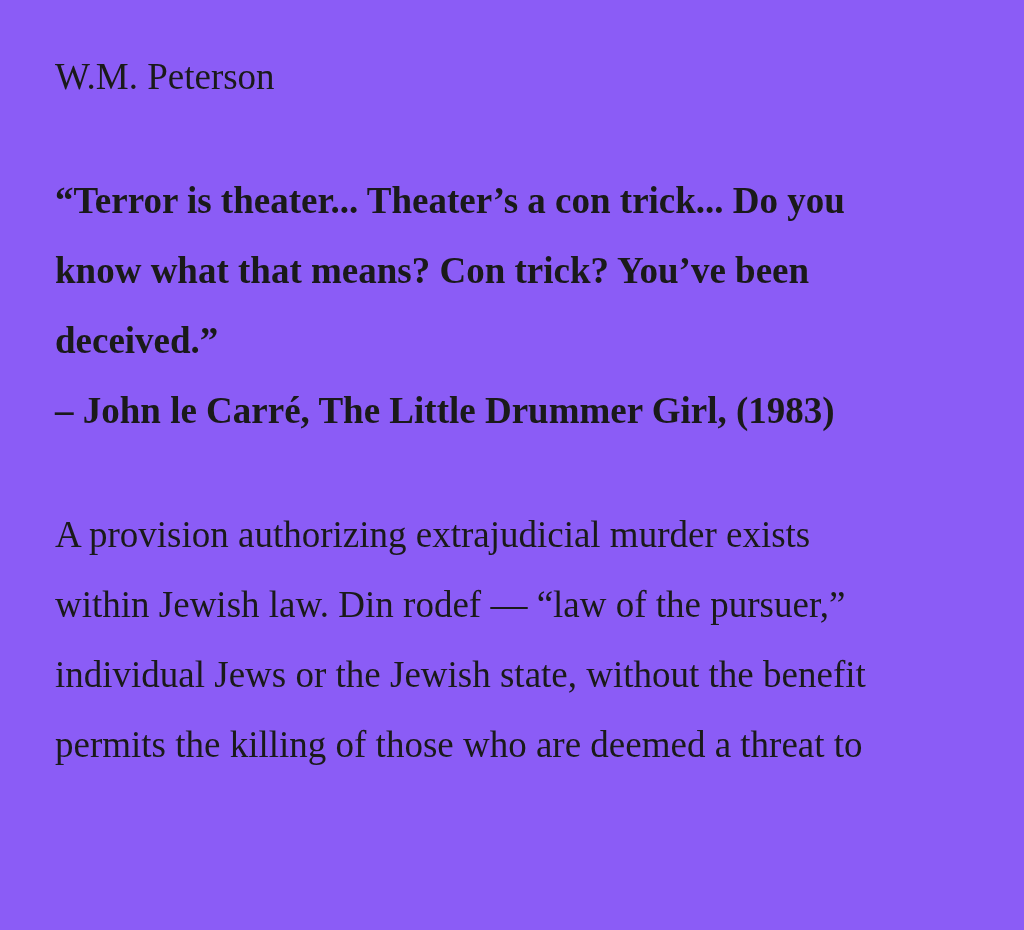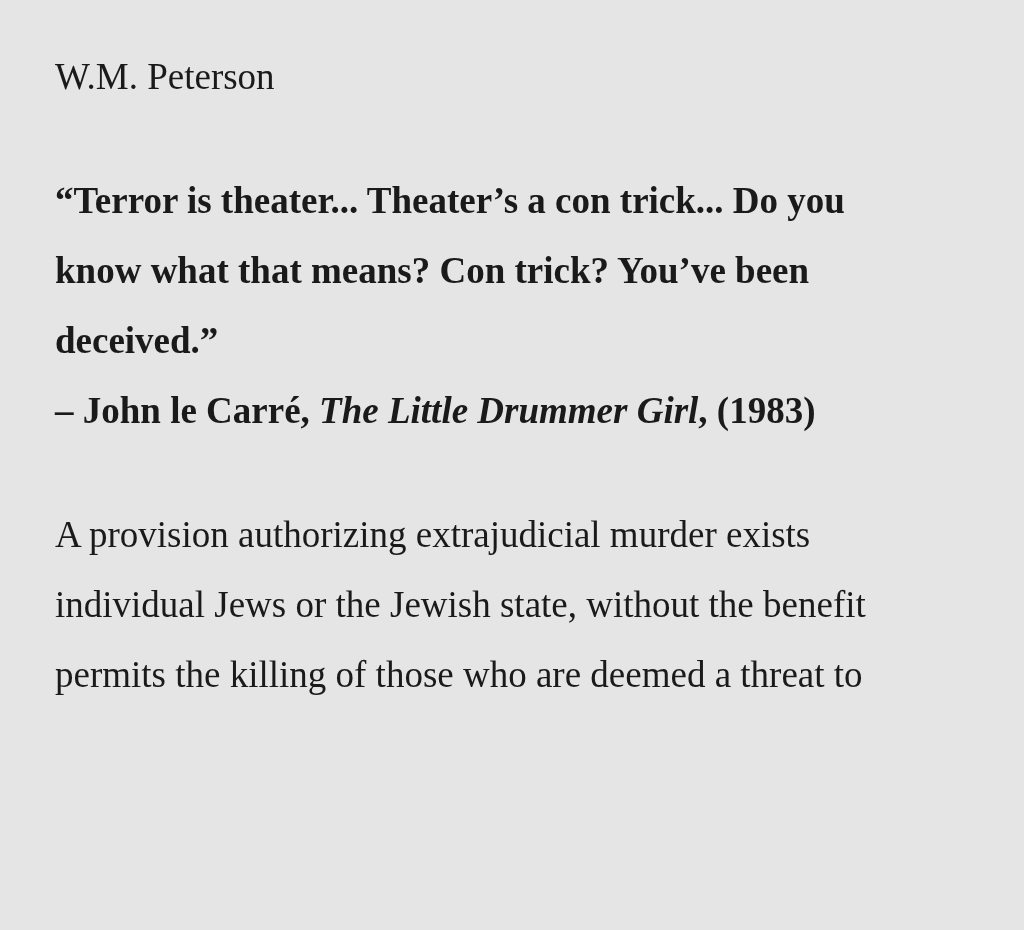--- a/index.html
+++ b/index.html
@@ -10,21 +10,21 @@
   body {
     height: 930px;
     overflow: hidden;
     font-family: "Liberation Serif", serif;
     color: #1a1a1a;
   }
   .page {
     width: 1024px;
     height: 930px;
     padding: 42px 54px 4px 55px;
-    background: #e5e5e5;
+    background: #8b5cf6;
   }
   .line {
     line-height: 70px;
     white-space: nowrap;
   }
   .byline-block {
     font-size: 37px;
     font-weight: 400;
   }
   .quote-block {
@@ -34,38 +34,38 @@
   }
   .quote-block .line {
     white-space: normal;
   }
   .article-block {
     margin-top: 54px;
     font-size: 37px;
     font-weight: 400;
   }
   .italic {
-    font-style: italic;
   }
 </style>
 </head>
 <body>
 
 <div class="page">
 
   <header class="byline-block">
     <div class="line">W.M. Peterson</div>
   </header>
 
   <blockquote class="quote-block">
     <div class="line">“Terror is theater... Theater’s a con trick... Do you</div>
     <div class="line">know what that means? Con trick? You’ve been</div>
     <div class="line">deceived.”</div>
     <div class="line"><span>– John le Carré, </span><span class="italic">The Little Drummer Girl</span><span>, (1983)</span></div>
   </blockquote>
 
   <article class="article-block">
     <div class="line">A provision authorizing extrajudicial murder exists</div>
+    <div class="line"><span>within Jewish law. </span><span class="italic">Din rodef</span><span> — “law of the pursuer,”</span></div>
     <div class="line">individual Jews or the Jewish state, without the benefit</div>
     <div class="line">permits the killing of those who are deemed a threat to</div>
   </article>
 
 </div>
 
 </body></html>

